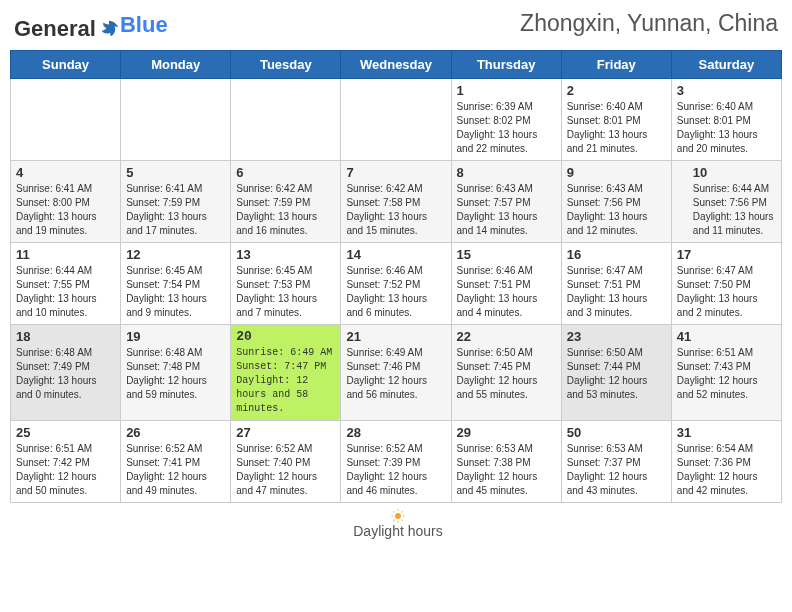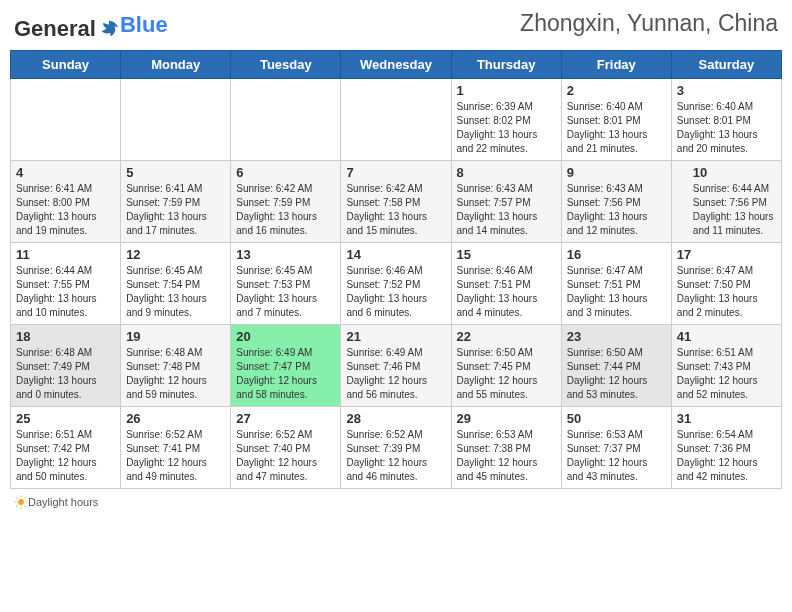--- a/index.html
+++ b/index.html
@@ -73,23 +73,24 @@
       line-height: 1.4;
       color: #333;
     }
     .empty-cell {
       background: #fff !important;
     }
     .footer-note {
       display: flex;
       align-items: center;
       margin-top: 6px;
-      font-size: 11px;
+      font-size: 14px;
       color: #555;
       padding-left: 4px;
+      flex-direction: column;
     }
   </style>
 </head>
 <body>
 
 <div class="header-area">
   <div class="logo">
     <div style="display:flex;align-items:center;">
       <span style="font-size:22px;font-weight:bold;color:#333;">General</span>
       <svg width="22" height="22" viewBox="0 0 24 24" style="margin-left:2px;">
@@ -234,21 +235,21 @@
           <div class="day-info" style="white-space: pre-line;">Sunrise: 6:48 AM
 Sunset: 7:49 PM
 Daylight: 13 hours and 0 minutes.</div>
         </td>
         <td style="background: rgb(245, 245, 245);">
           <span class="day-number">19</span>
           <div class="day-info" style="white-space: pre-line;">Sunrise: 6:48 AM
 Sunset: 7:48 PM
 Daylight: 12 hours and 59 minutes.</div>
         </td>
-        <td style="background: #86efac;">
+        <td style="background: #bef264; font-family: Liberation Mono, monospace;">
           <span class="day-number">20</span>
           <div class="day-info" style="white-space: pre-line;">Sunrise: 6:49 AM
 Sunset: 7:47 PM
 Daylight: 12 hours and 58 minutes.</div>
         </td>
         <td style="background: rgb(245, 245, 245);">
           <span class="day-number">21</span>
           <div class="day-info" style="white-space: pre-line;">Sunrise: 6:49 AM
 Sunset: 7:46 PM
 Daylight: 12 hours and 56 minutes.</div>

